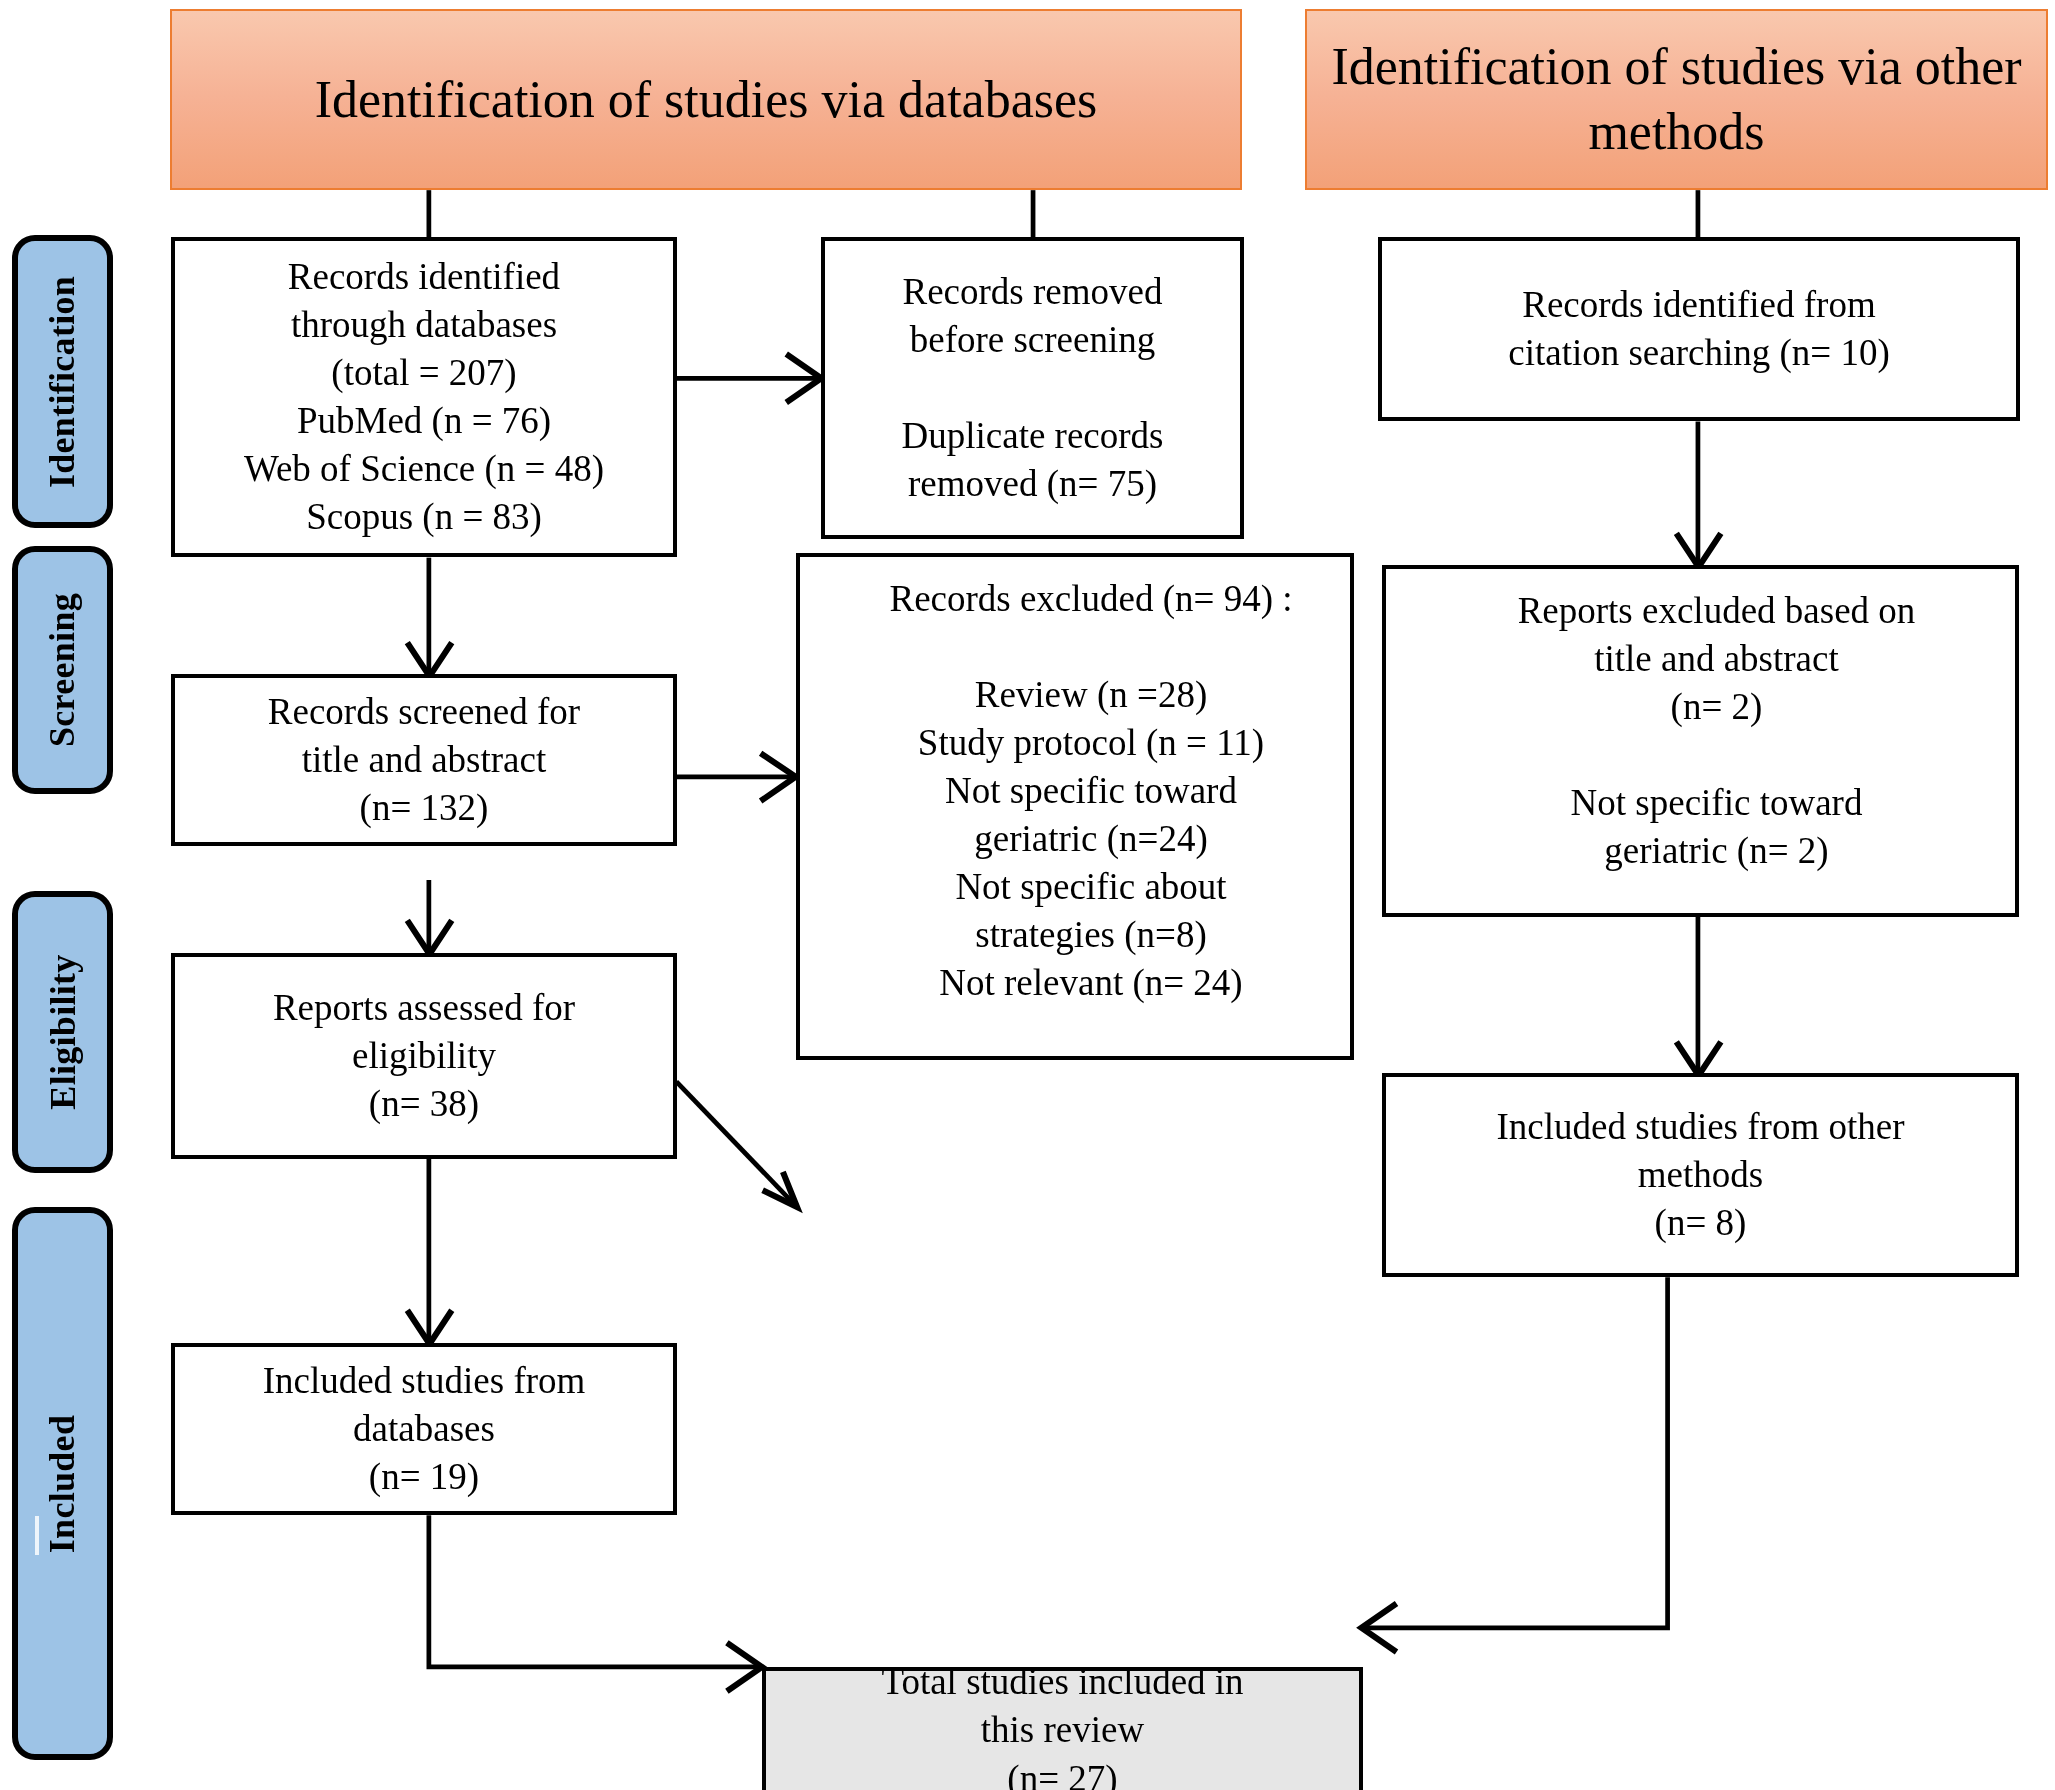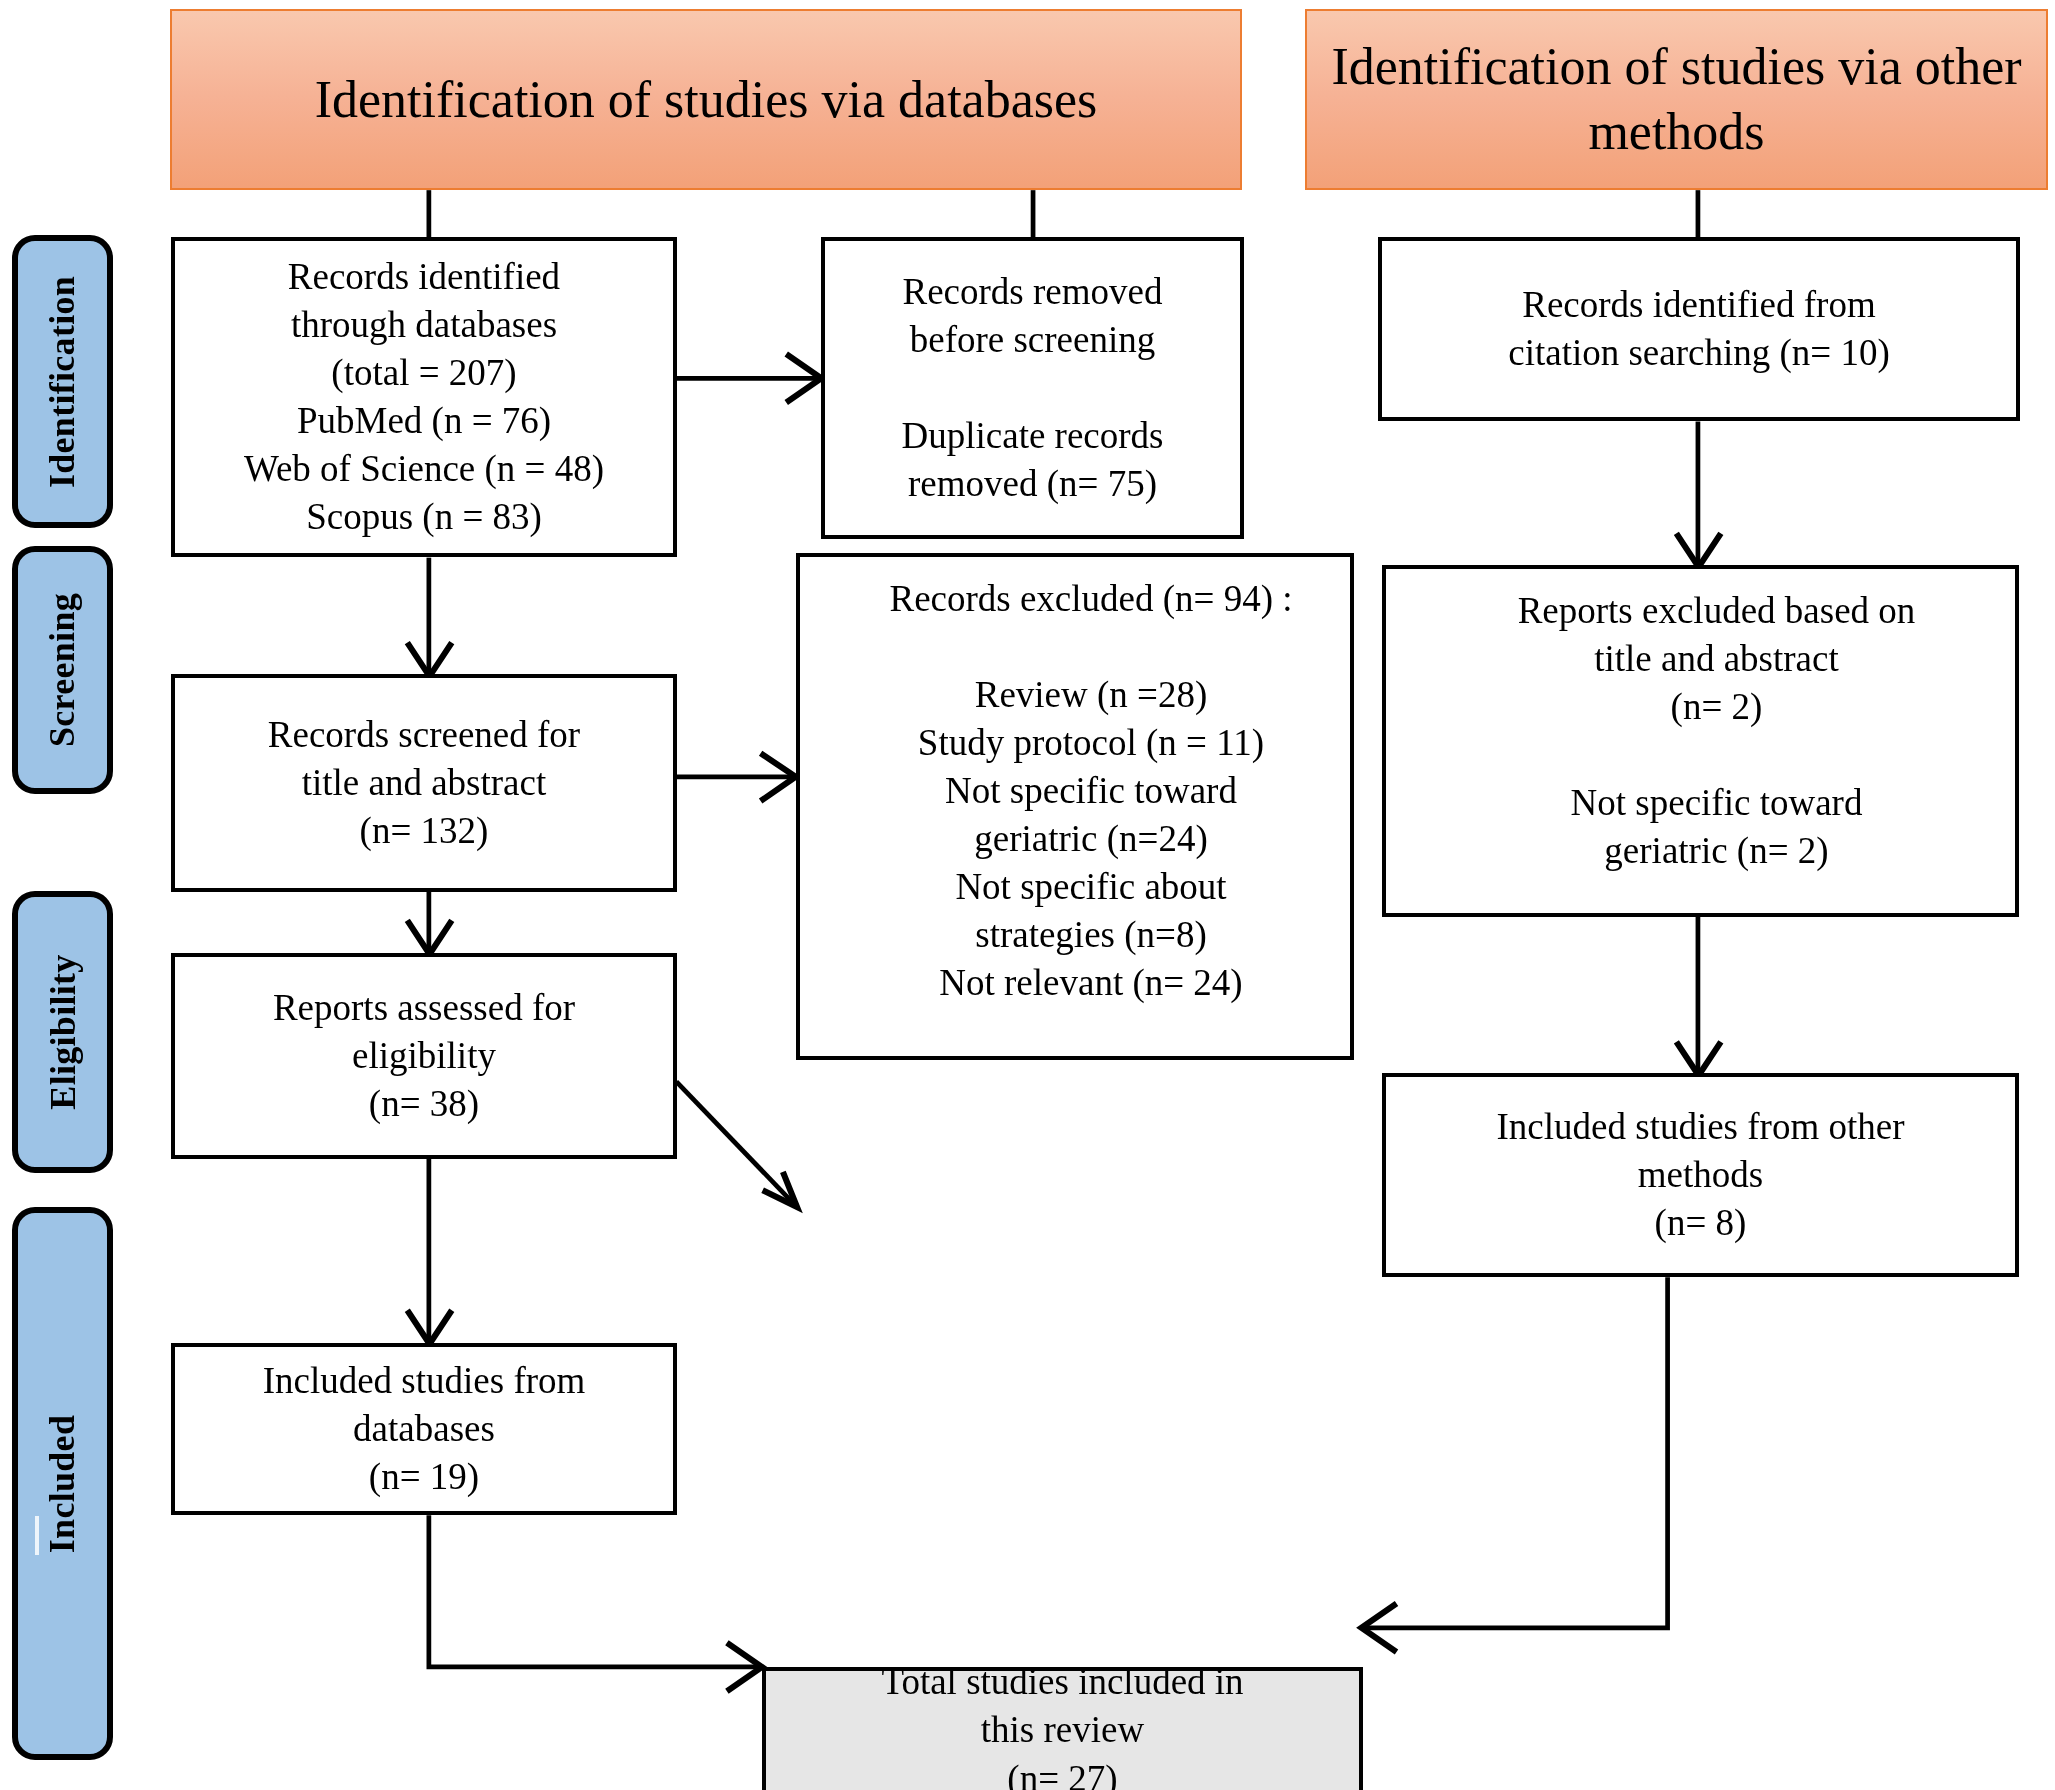--- a/index.html
+++ b/index.html
@@ -164,21 +164,21 @@
 
   <div class="node" style="left:171px; top:237px; width:506px; height:320px;">
     <span>Records identified
 through databases
 (total = 207)
 PubMed (n = 76)
 Web of Science (n = 48)
 Scopus (n = 83)</span>
   </div>
 
-  <div class="node" style="left:171px; top:674px; width:506px; height:218px;">
+  <div class="node" style="left:171px; top:674px; width:506px; height:172px;">
     <span>Records screened for
 title and abstract
 (n= 132)</span>
   </div>
 
   <div class="node" style="left:171px; top:953px; width:506px; height:206px;">
     <span>Reports assessed for
 eligibility
 (n= 38)</span>
   </div>

